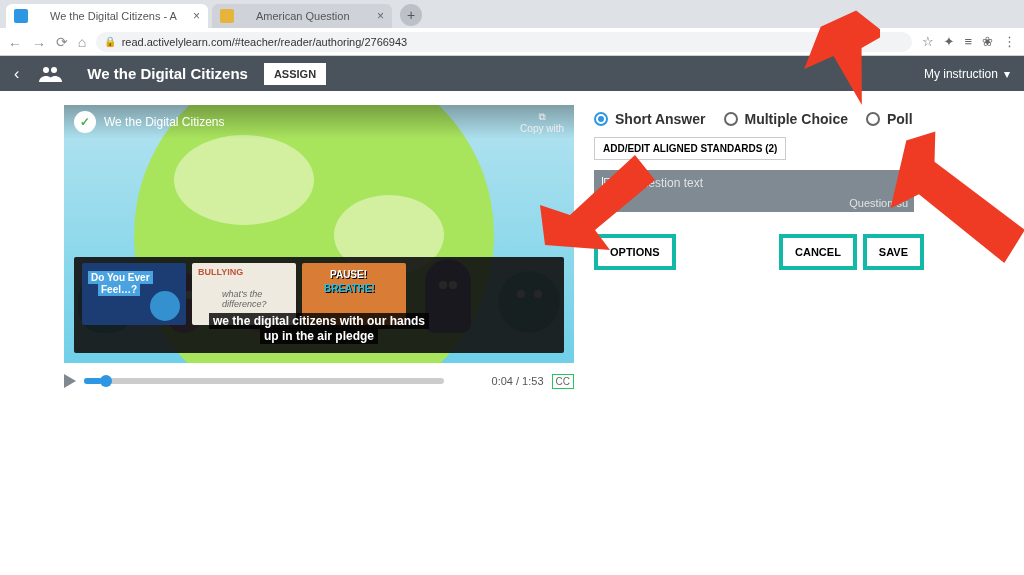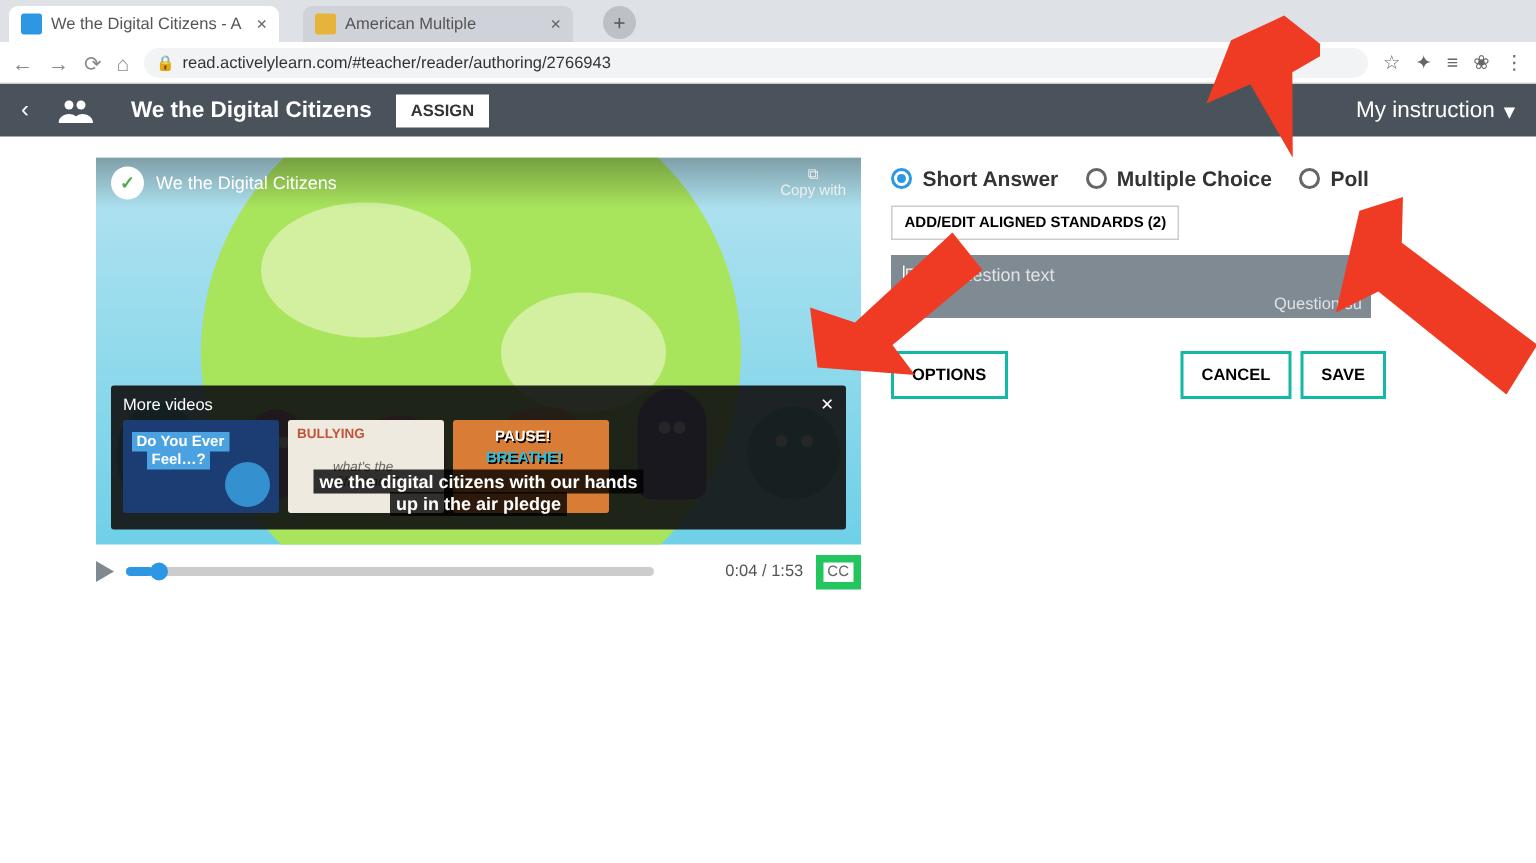--- a/index.html
+++ b/index.html
@@ -1,37 +1,37 @@
 <!DOCTYPE html>
 <html><head>
 <meta charset="utf-8">
 <style>
   * { margin:0; padding:0; box-sizing:border-box; font-family:-apple-system,BlinkMacSystemFont,"Segoe UI",Helvetica,Arial,sans-serif; }
   body { width:1024px; height:575px; overflow:hidden; background:#fff; position:relative; }
 
   
   .chrome-tabs { height:28px; background:#dee1e6; display:flex; align-items:flex-end; padding-left:6px; }
-  .chrome-tab { height:24px; background:#fff; border-radius:6px 6px 0 0; display:flex; align-items:center; padding:0 8px; font-size:11px; color:#555; min-width:180px; margin-right:16px; }
+  .chrome-tab { height:24px; background:#fff; border-radius:6px 6px 0 0; display:flex; align-items:center; padding:0 8px; font-size:11px; color:#555; min-width:180px; margin-right:4px;gap:16px; }
   .chrome-tab.inactive { background:#cfd3d9; }
   .chrome-tab .favicon { width:14px; height:14px; margin-right:6px; border-radius:2px; flex-shrink:0; }
   .chrome-tab .closex { margin-left:auto; font-size:12px; color:#666; }
   .newtab { width:22px; height:22px; background:#bcc0c7; border-radius:50%; display:flex; align-items:center; justify-content:center; color:#555; font-size:14px; margin:0 4px 2px 4px; }
   .chrome-toolbar { height:28px; background:#fff; border-bottom:1px solid #d0d0d0; display:flex; align-items:center; padding:0 8px; gap:10px; }
   .nav-icon { color:#8a8a8a; font-size:14px; }
   .chrome-url { flex:1; height:20px; background:#f1f3f4; border-radius:10px; display:flex; align-items:center; padding:0 8px; font-size:11px; color:#333; }
   .lock { color:#5f6368; margin-right:5px; font-size:10px; }
   .chrome-right { display:flex; gap:10px; align-items:center; color:#666; font-size:13px; }
 
   
   .app-header { height:35px; background:#4a535c; display:flex; align-items:center; padding:0 14px; color:#fff; }
   .app-header .back { font-size:16px; color:#fff; margin-right:20px; }
   .peopleicon { margin-right:24px; display:flex; }
   .app-header .title { font-weight:700; font-size:15px; }
   .assign { margin-left:16px; background:#fff; color:#333; font-weight:700; font-size:11px; padding:5px 10px; border:none; }
-  .myinst { margin-left:auto; font-size:15px; display:flex; align-items:center; gap:6px;text-align:center; }
+  .myinst { margin-left:auto; font-size:12px; display:flex; align-items:center; gap:6px;text-align:center; }
 
   
   .main { display:flex; padding:14px 64px; gap:20px; }
   .left { width:510px; }
   .right { width:330px; background:#fff; padding:6px 0 0 0; }
 
   
   .video { height:258px; background:linear-gradient(#b5e3f0,#6fd0e8); position:relative; overflow:hidden; }
   .ytbar { position:absolute; top:0; left:0; right:0; height:34px; display:flex; align-items:center; padding:0 10px; color:#fff; font-size:12px; background:linear-gradient(rgba(0,0,0,.3),transparent); }
   .ytlogo { width:22px; height:22px; background:#fff; border-radius:50%; margin-right:8px; display:flex; align-items:center; justify-content:center; color:#4caf50; font-size:12px; font-weight:bold; }
@@ -64,53 +64,53 @@
   .caption { position:absolute; left:0; right:0; bottom:8px; text-align:center; color:#fff; font-weight:700; font-size:12px; line-height:1.3; } 
   .caption span { background:rgba(0,0,0,.8); padding:1px 4px; }
 
   
   .controls { height:24px; margin-top:6px; display:flex; align-items:center; gap:8px; }
   .play { width:0; height:0; border-left:12px solid #808890; border-top:7px solid transparent; border-bottom:7px solid transparent; }
   .track { flex:1; height:6px; background:#ccc; border-radius:3px; position:relative; }
   .prog { position:absolute; left:0; top:0; bottom:0; width:5%; background:#2d97e4; border-radius:3px; }
   .handle { position:absolute; width:12px; height:12px; background:#2d97e4; border-radius:50%; top:-3px; left:4.5%; }
   .time { font-size:11px; color:#555;padding-left:40px; }
-  .cc { font-size:10px; border:5px solid #22c55e; padding:1px 3px; color:#666; }
+  .cc { font-size:10px; border:1px solid #22c55e; padding:1px 3px; color:#666; }
 
   
   .qtypes { display:flex; gap:18px; align-items:center; margin-bottom:10px; }
   .radio { width:14px; height:14px; border:2px solid #666; border-radius:50%; display:inline-flex; align-items:center; justify-content:center; flex-shrink:0; }
   .radio.sel { border-color:#2d97e4; }
   .radio.sel::after { content:""; width:6px; height:6px; background:#2d97e4; border-radius:50%; }
   .qtypes label { font-size:14px; color:#333; font-weight:600; display:flex; align-items:center; gap:7px; }
   .stdbtn { font-size:10px; font-weight:700; border:1px solid #ccc; background:#fff; padding:5px 8px; margin-bottom:10px; }
   .qtext { width:320px; height:42px; background:#7f8a92; color:#fff; font-size:12px; padding:6px 8px; position:relative; overflow:hidden; }
   .qtext .ph { color:#e0e3e5; }
   .qtext .cursor { display:inline-block; width:1px; height:14px; background:#fff; vertical-align:middle; }
   .qtext .qsup { position:absolute; right:6px; bottom:3px; font-size:11px; color:#dfe3e6; }
   .btnrow { display:flex; margin-top:22px; }
-  .btn { border:2px solid #14b8a6; background:#fff; font-size:11px; font-weight:700; padding:8px 12px; }
+  .btn { border:4px solid #14b8a6; background:#fff; font-size:11px; font-weight:700; padding:8px 12px; }
   .btnrow .spacer { flex:1; }
 
   
   .arrow { position:absolute; color:#ef3b24; pointer-events:none; }
   .arrow svg { display:block; }
 </style>
 </head>
 <body>
 
 <div class="chrome-tabs">
   <div class="chrome-tab">
     <div class="favicon" style="background:#2d97e4"></div>
     <span>We the Digital Citizens - A</span>
     <span class="closex">×</span>
   </div>
   <div class="chrome-tab inactive">
     <div class="favicon" style="background:#e7b43b"></div>
-    <span>American Multiple</span>
+    <span>American Question</span>
     <span class="closex">×</span>
   </div>
   <div class="newtab">+</div>
 </div>
 
 <div class="chrome-toolbar">
   <span class="nav-icon">←</span>
   <span class="nav-icon">→</span>
   <span class="nav-icon">⟳</span>
   <span class="nav-icon">⌂</span>
@@ -162,24 +162,20 @@
       </div>
       <div class="ytbar">
         <div class="ytlogo">✓</div>
         <span>We the Digital Citizens</span>
         <div class="copylink">
           <span>⧉</span>
           <span>Copy with</span>
         </div>
       </div>
       <div class="moreov">
-        <div class="moreov-h">
-          <span>More videos</span>
-          <span>✕</span>
-        </div>
         <div class="thumbs">
           <div class="thumb t1">
             <div class="tt" style="top:8px;left:6px;color:#fff;background:#4aa3e0;padding:1px 3px"><span>Do You Ever</span></div>
             <div class="tt" style="top:20px;left:16px;color:#fff;background:#4aa3e0;padding:1px 3px"><span>Feel…?</span></div>
             <div style="position:absolute;right:6px;bottom:4px;width:30px;height:30px;background:#3590cf;border-radius:50%"></div>
           </div>
           <div class="thumb t4">
             <div class="tt" style="top:4px;left:6px;color:#c0553a;font-size:9px"><span>BULLYING</span></div>
             <div class="tt" style="top:26px;left:30px;color:#666;font-size:9px;font-weight:400;font-style:italic"><span>what's the</span></div>
             <div class="tt" style="top:36px;left:30px;color:#666;font-size:9px;font-weight:400;font-style:italic"><span>difference?</span></div>

